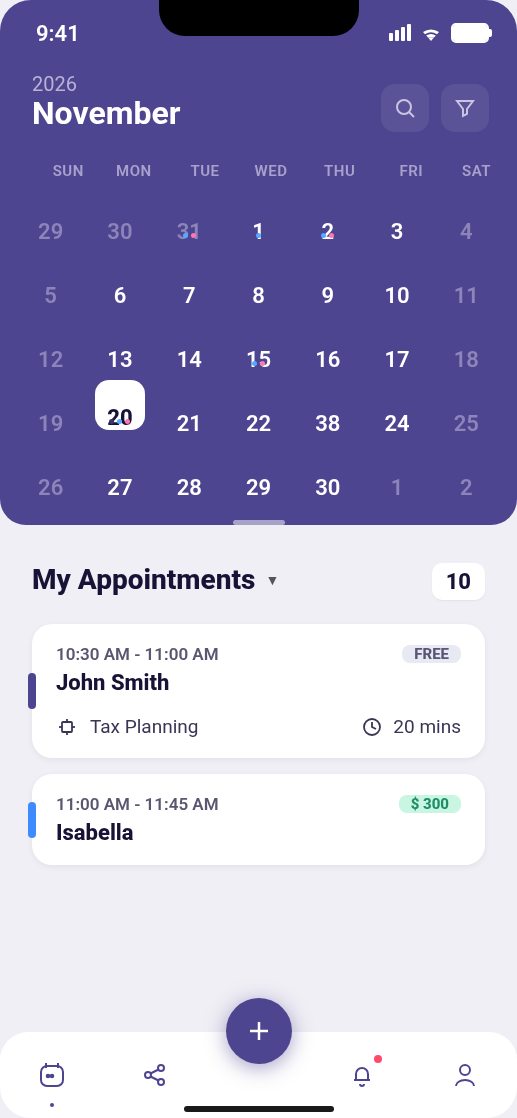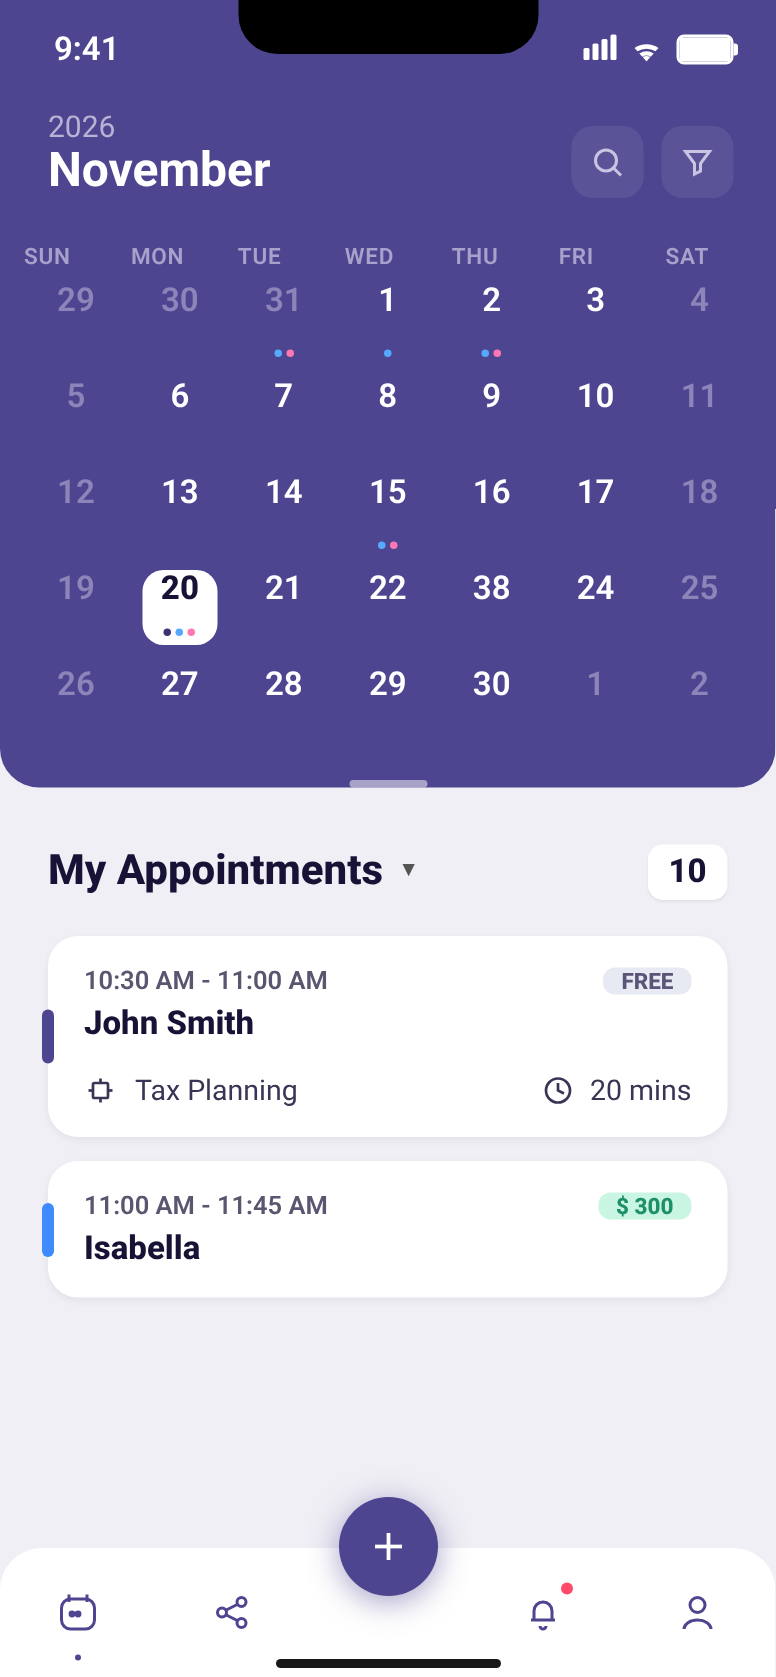--- a/index.html
+++ b/index.html
@@ -1,37 +1,37 @@
 <!DOCTYPE html>
 <html><head>
 <meta charset="utf-8">
 <style>
   html,body{margin:0;padding:0;font-family:-apple-system,BlinkMacSystemFont,"Segoe UI",Roboto,sans-serif;background:#F0EFF5;}
-  #screen{width:517px;height:1118px;margin:0 auto;position:relative;overflow:hidden;background:#F0EFF5;}
+  #screen{width:517px;height:1118px;margin:0 auto;position:relative;overflow:hidden;background:#F0EFF5;border-radius:31px;}
   .top-panel{background:#4E4590;border-radius:0 0 26px 26px;color:#fff;}
   .status-bar{display:flex;justify-content:space-between;align-items:center;padding:16px 28px 0 36px;height:34px;font-size:22px;font-weight:600;}
   .notch{position:absolute;top:-6px;left:50%;transform:translateX(-50%);width:200px;height:42px;background:#000;border-radius:0 0 26px 26px;}
   .status-icons{display:flex;gap:8px;align-items:center;}
   .signal span{display:inline-block;width:4px;border-radius:1px;background:#fff;margin-left:2px;}
   .signal span:nth-child(1){height:8px;}
   .signal span:nth-child(2){height:11px;}
   .signal span:nth-child(3){height:14px;}
   .signal span:nth-child(4){height:17px;}
   .battery{width:34px;height:16px;border:2px solid #fff;border-radius:5px;position:relative;}
   .battery::after{content:"";position:absolute;right:-5px;top:4px;width:3px;height:8px;background:#fff;border-radius:0 2px 2px 0;}
   .battery i{display:block;height:100%;width:100%;background:#fff;border-radius:2px;}
   .header-row{display:flex;justify-content:space-between;align-items:flex-end;padding:24px 28px 8px 32px;}
   .year{font-size:20px;color:#B7B3D4;line-height:1;}
   .month{font-size:32px;font-weight:700;line-height:1.2;}
   .header-icons{display:flex;gap:12px;}
   .hicon{width:48px;height:48px;background:rgba(255,255,255,0.08);border-radius:14px;display:flex;align-items:center;justify-content:center;}
-  .weekdays{display:grid;grid-template-columns:repeat(7,1fr);text-align:left;padding:22px 2px 0 16px;}
+  .weekdays{display:grid;grid-template-columns:repeat(7,1fr);text-align:right;padding:22px 26px 0 16px;}
   .weekdays span{font-size:15px;color:#A7A2CC;font-weight:600;letter-spacing:0.5px;}
   .cal-grid{display:grid;grid-template-columns:repeat(7,1fr);text-align:center;padding:8px 16px 20px 16px;row-gap:8px;}
-  .cell{height:56px;display:flex;flex-direction:column;align-items:center;justify-content:flex-start;position:relative;}
+  .cell{height:56px;display:flex;flex-direction:column;align-items:center;justify-content:flex-end;position:relative;}
   .num{font-size:22px;font-weight:600;}
   .dim{color:#8B85B9;}
   .bright{color:#fff;}
   .today{background:#fff;color:#181336;border-radius:14px;width:50px;height:50px;margin:0 auto;}
   .today .num{color:#181336;font-weight:800;}
   .dots{position:absolute;bottom:6px;display:flex;gap:3px;}
   .dot{width:5px;height:5px;border-radius:50%;}
   .dot.b{background:#55A9FF;}
   .dot.p{background:#FF77B2;}
   .dot.d{background:#3C3374;}

